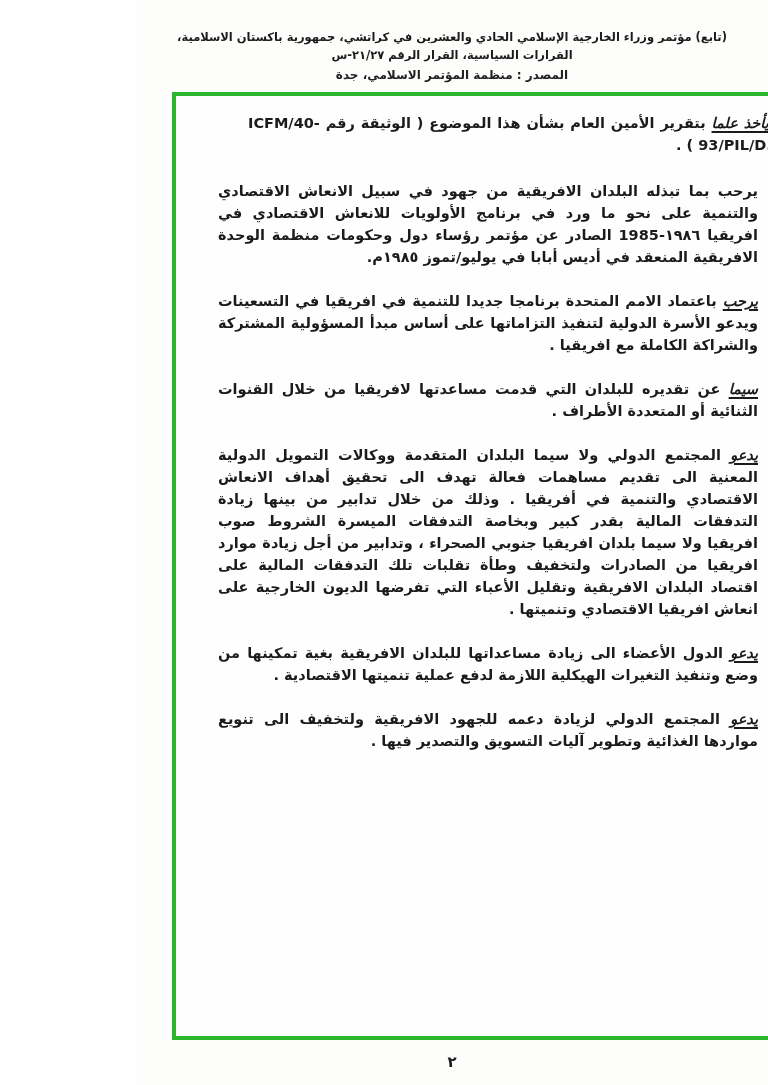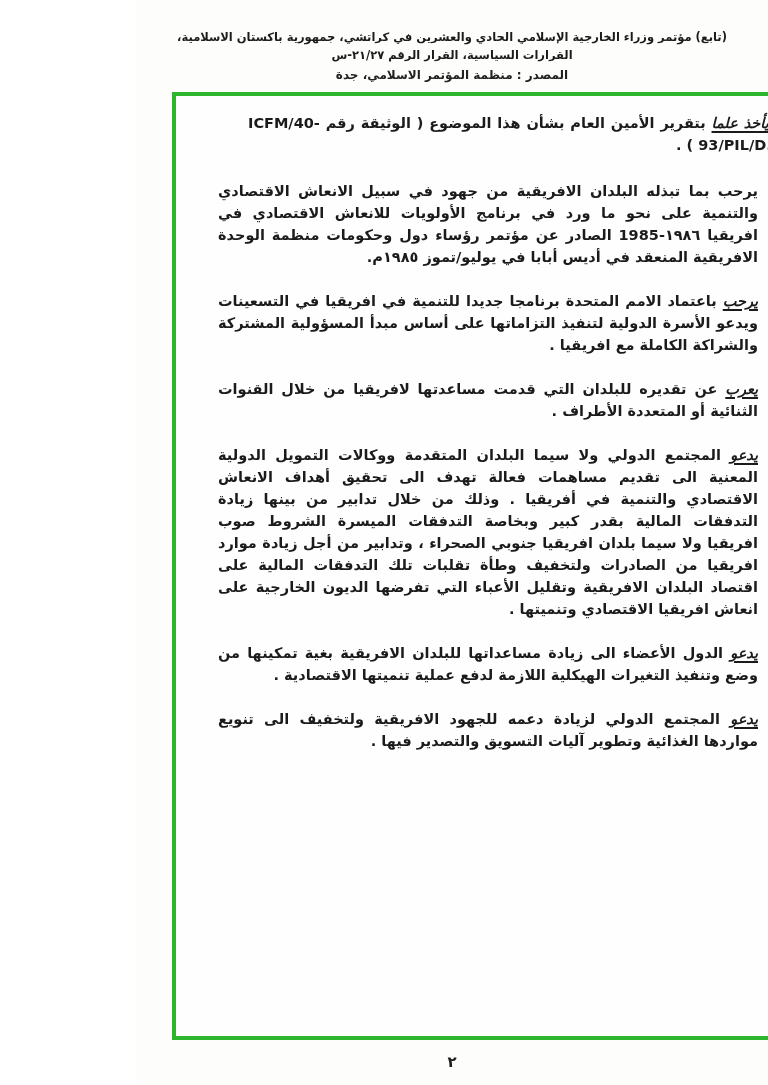--- a/index.html
+++ b/index.html
@@ -112,21 +112,21 @@
         <span class="itext"><span class="lead">يرحب</span><span> بما تبذله البلدان الافريقية من جهود في سبيل الانعاش الاقتصادي والتنمية على نحو ما ورد في برنامج الأولويات للانعاش الاقتصادي في افريقيا ١٩٨٦-1985 الصادر عن مؤتمر رؤساء دول وحكومات منظمة الوحدة الافريقية المنعقد في أديس أبابا في يوليو/تموز ١٩٨٥م.</span></span>
       </div>
 
       <div class="item">
         <span class="num">٢ -</span>
         <span class="itext"><span class="lead underline">يرحب</span><span> باعتماد الامم المتحدة برنامجا جديدا للتنمية في افريقيا في التسعينات ويدعو الأسرة الدولية لتنفيذ التزاماتها على أساس مبدأ المسؤولية المشتركة والشراكة الكاملة مع افريقيا .</span></span>
       </div>
 
       <div class="item">
         <span class="num">٣ -</span>
-        <span class="itext"><span class="lead underline">يعرب</span><span> عن تقديره للبلدان التي قدمت مساعدتها لافريقيا من خلال القنوات الثنائية أو المتعددة الأطراف .</span></span>
+        <span class="itext"><span class="lead underline">سيما</span><span> عن تقديره للبلدان التي قدمت مساعدتها لافريقيا من خلال القنوات الثنائية أو المتعددة الأطراف .</span></span>
       </div>
 
       <div class="item">
         <span class="num">٤ -</span>
         <span class="itext"><span class="lead underline">يدعو</span><span> المجتمع الدولي ولا سيما البلدان المتقدمة ووكالات التمويل الدولية المعنية الى تقديم مساهمات فعالة تهدف الى تحقيق أهداف الانعاش الاقتصادي والتنمية في أفريقيا . وذلك من خلال تدابير من بينها زيادة التدفقات المالية بقدر كبير وبخاصة التدفقات الميسرة الشروط صوب افريقيا ولا سيما بلدان افريقيا جنوبي الصحراء ، وتدابير من أجل زيادة موارد افريقيا من الصادرات ولتخفيف وطأة تقلبات تلك التدفقات المالية على اقتصاد البلدان الافريقية وتقليل الأعباء التي تفرضها الديون الخارجية على انعاش افريقيا الاقتصادي وتنميتها .</span></span>
       </div>
 
       <div class="item">
         <span class="num">٥ -</span>
         <span class="itext"><span class="lead underline">يدعو</span><span> الدول الأعضاء الى زيادة مساعداتها للبلدان الافريقية بغية تمكينها من وضع وتنفيذ التغيرات الهيكلية اللازمة لدفع عملية تنميتها الاقتصادية .</span></span>

